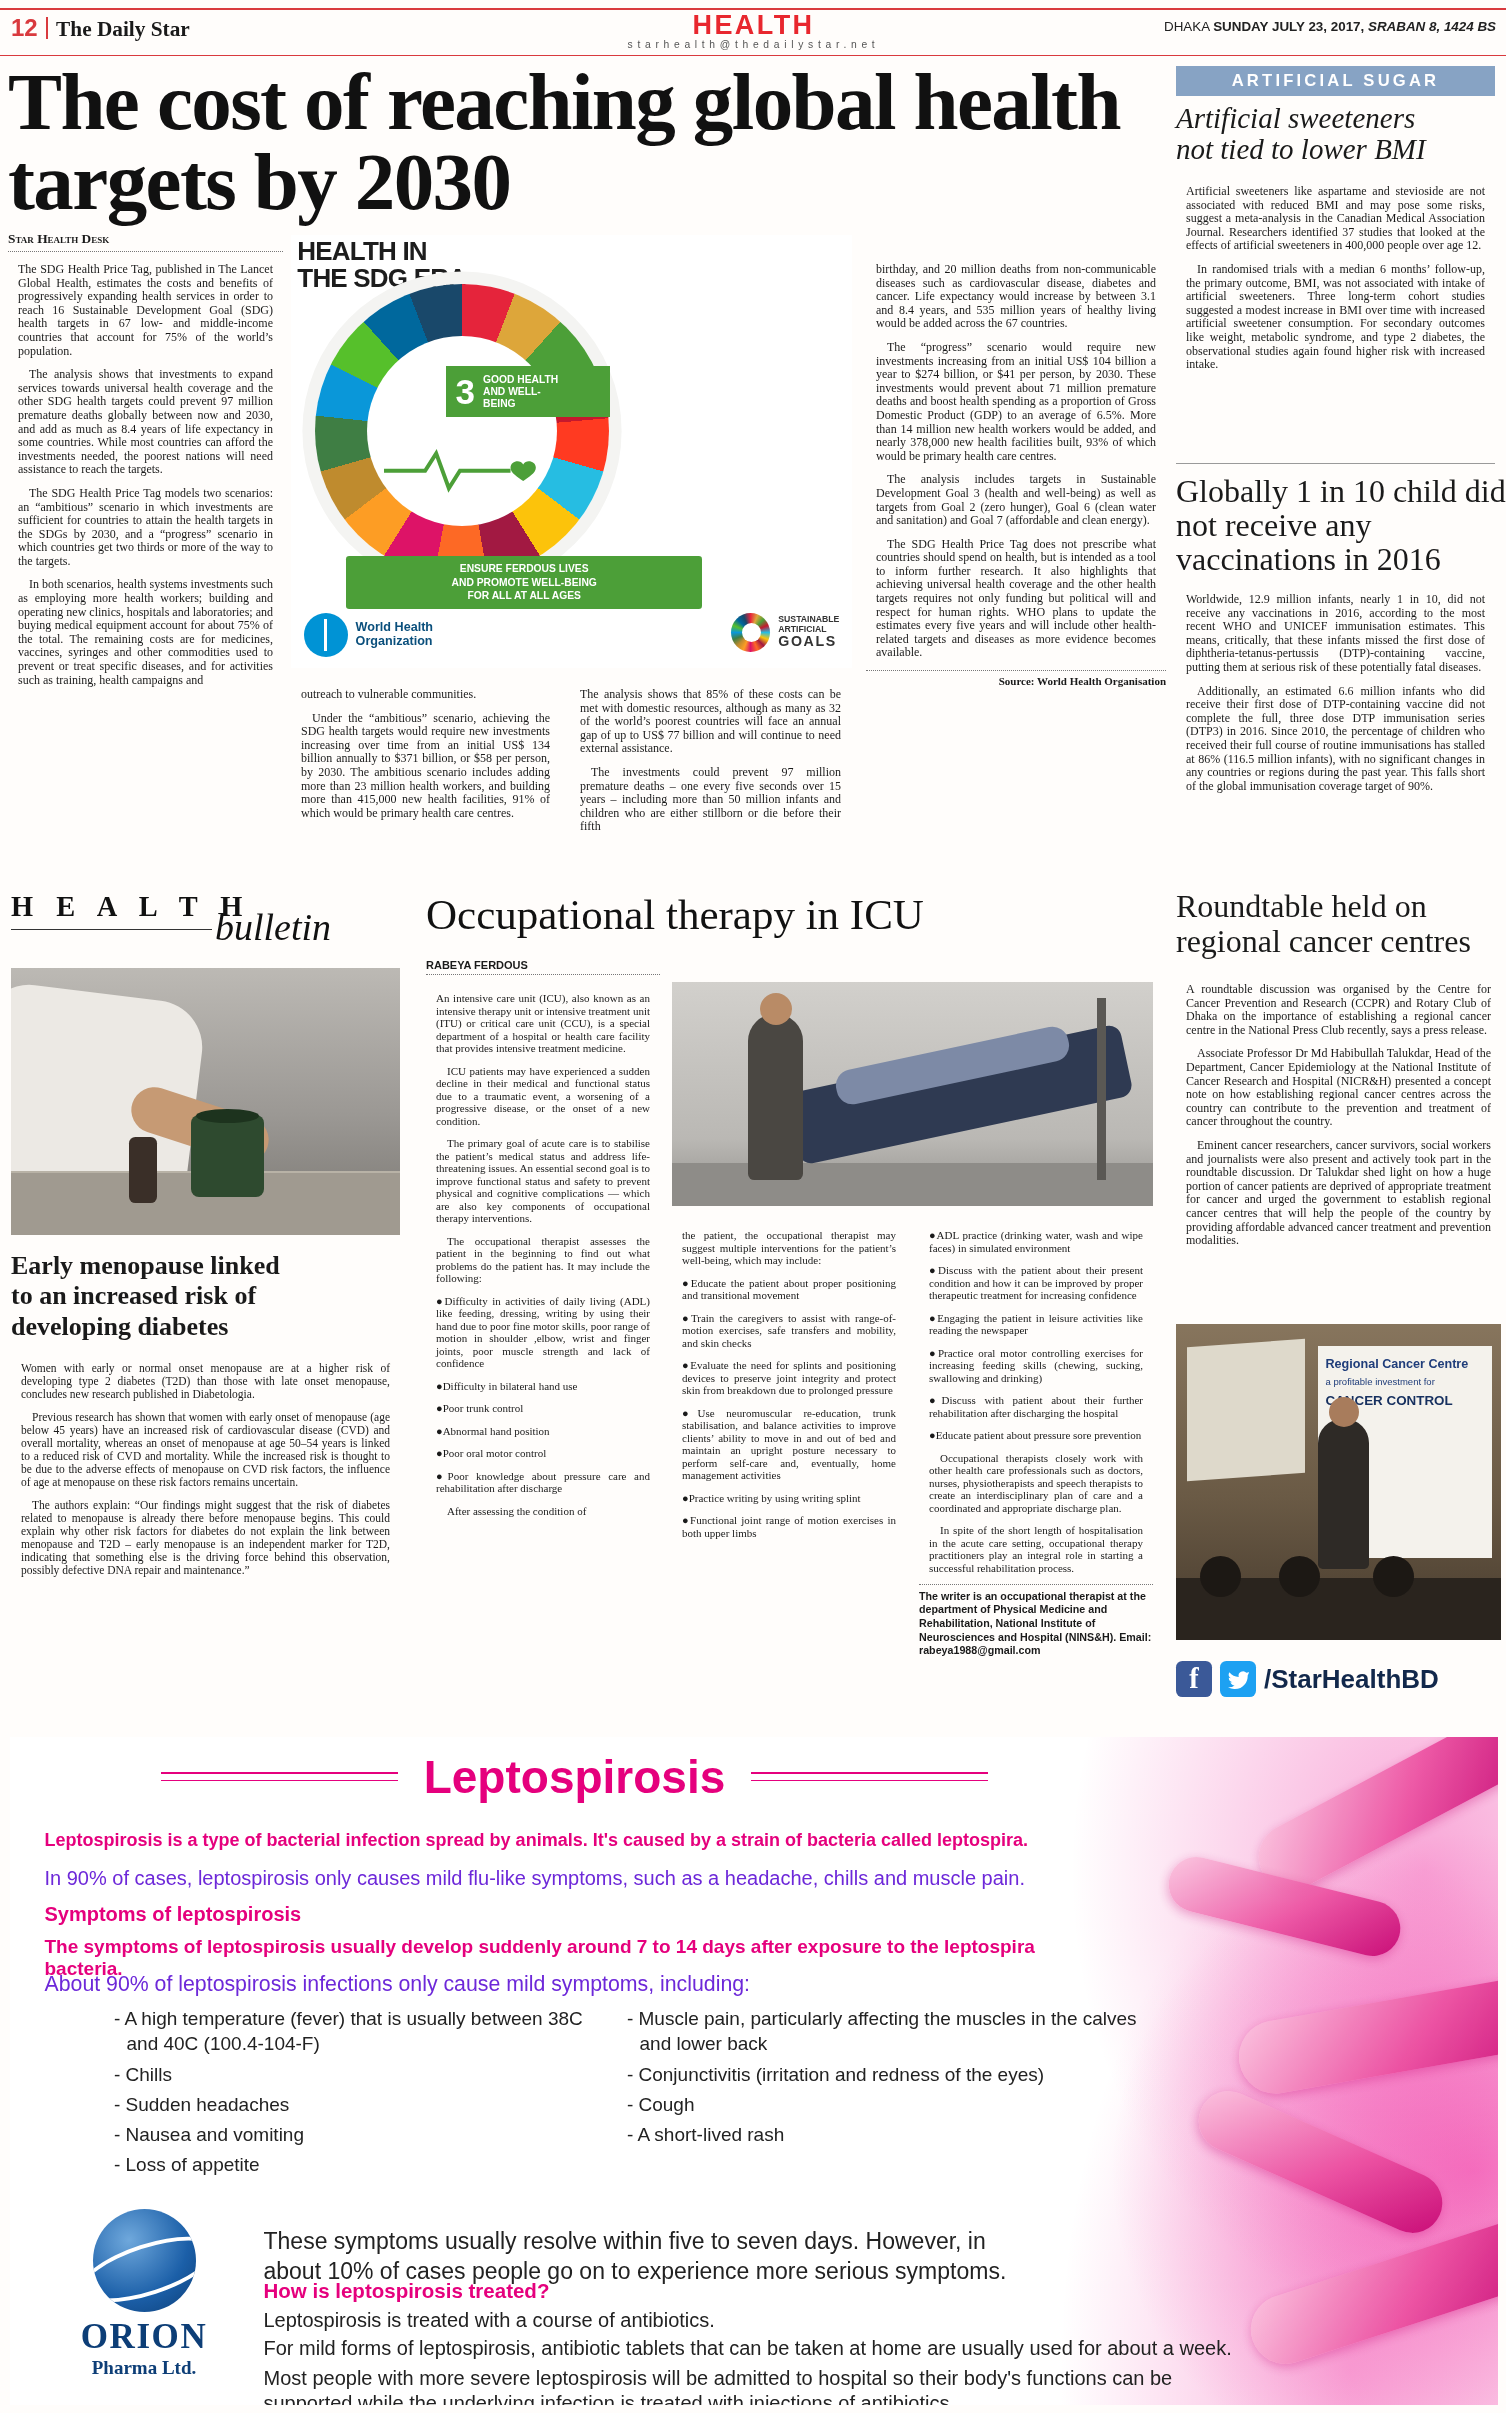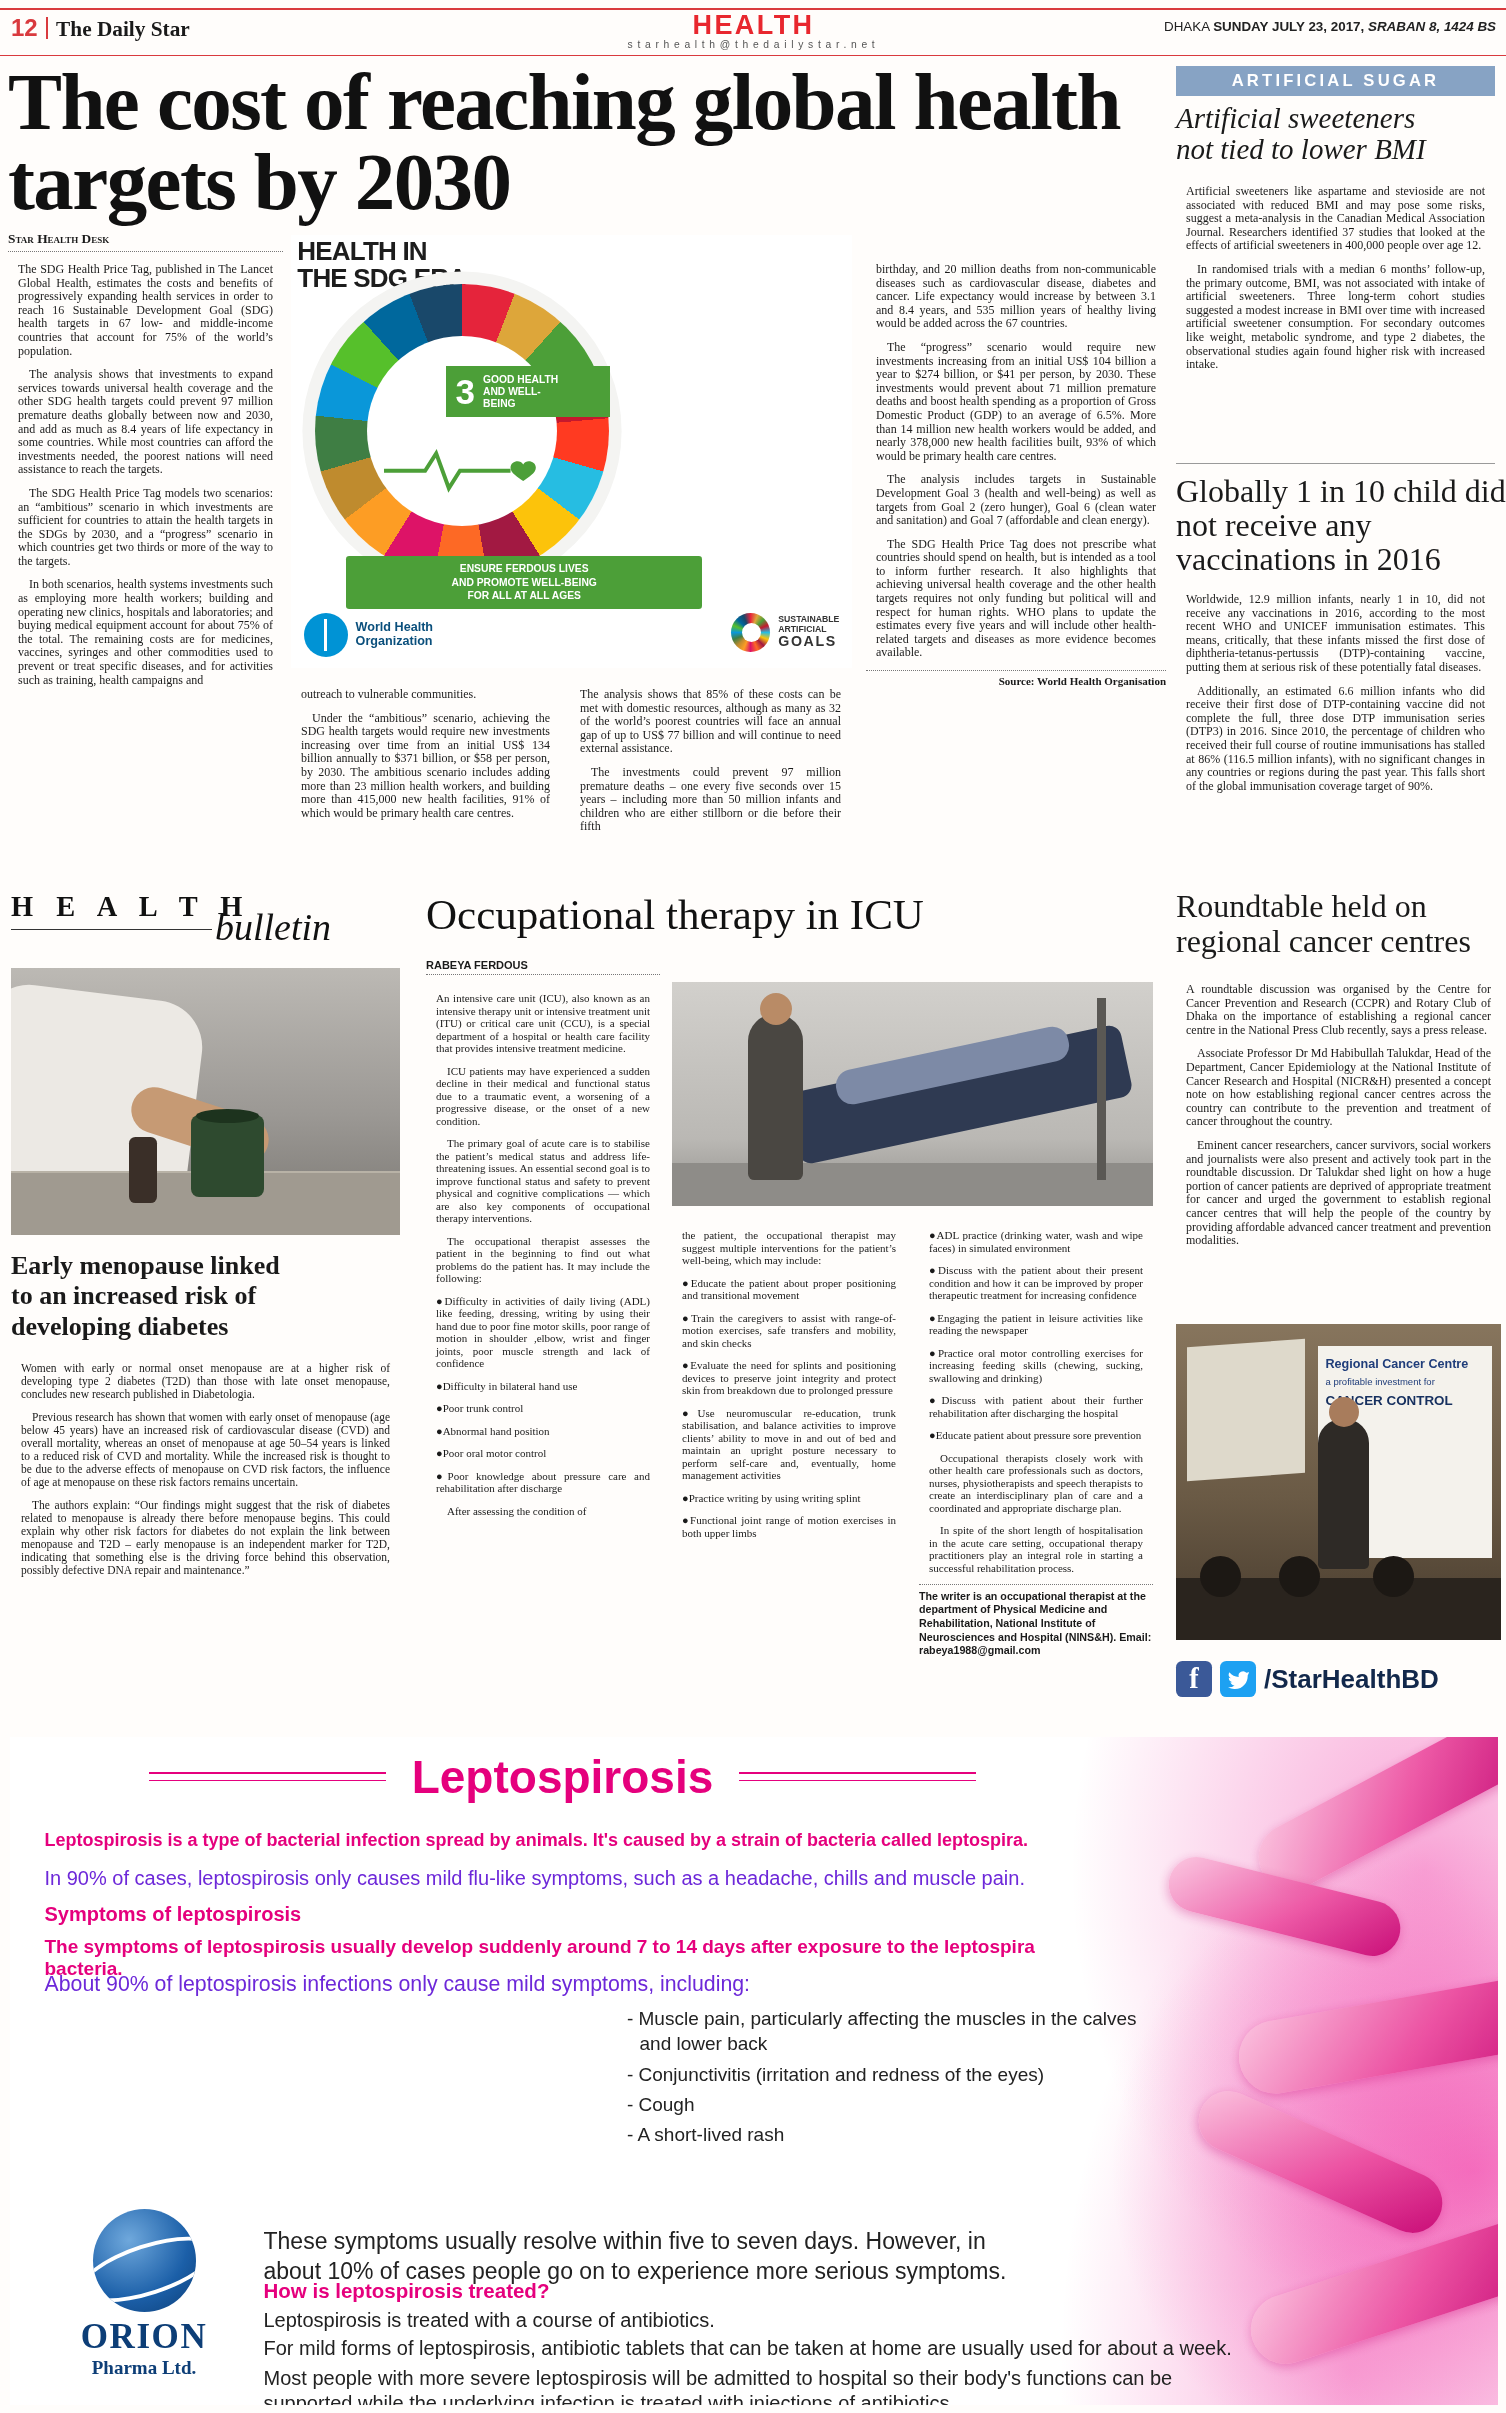--- a/index.html
+++ b/index.html
@@ -159,21 +159,21 @@
       background:radial-gradient(ellipse at 85% 20%,rgba(236,0,140,0.35),transparent 60%),
                  radial-gradient(ellipse at 95% 65%,rgba(236,0,140,0.45),transparent 55%),
                  radial-gradient(ellipse at 70% 95%,rgba(236,0,140,0.3),transparent 60%);}
   .rod{position:absolute;border-radius:47px;background:linear-gradient(135deg,#fbc6e0,#ec4fa0 55%,#c4006f);
       opacity:0.9;box-shadow:0 3.2px 11px rgba(196,0,111,.35);}
   .rod1{width:300px;height:66px;right:-47px;top:32px;transform:rotate(-28deg);}
   .rod2{width:237px;height:55px;right:95px;top:142px;transform:rotate(14deg);}
   .rod3{width:332px;height:73px;right:-71px;top:261px;transform:rotate(-10deg);}
   .rod4{width:261px;height:60px;right:47px;top:395px;transform:rotate(24deg);}
   .rod5{width:308px;height:69px;right:-55px;top:521px;transform:rotate(-18deg);}
-  .ad-title-row{position:absolute;left:0;top:12.6px;width:1106px;display:flex;align-items:center;
+  .ad-title-row{position:absolute;left:12px;top:12.6px;width:1106px;display:flex;align-items:center;
       justify-content:center;gap:26px;}
   .deco-line{width:237px;height:6.3px;border-top:2.4px solid #e5007d;border-bottom:1.6px solid #e5007d;}
   .ad-title{font-size:46px;font-weight:bold;color:#e5007d;}
   .ad-pink{color:#e5007d;font-weight:bold;}
   .ad-dark{color:#6d28d9;}
   .ad-line{position:absolute;left:35px;width:1019px;}
   .ad-intro-pink{top:93px;font-size:18px;}
   .ad-intro-dark{top:130px;font-size:20px;}
   .ad-sym-head{top:166px;font-size:20px;}
   .ad-sym-pink{top:199px;font-size:19px;}
@@ -395,20 +395,27 @@
     <div class="ad-title-row">
       <div class="deco-line"></div>
       <div class="ad-title">Leptospirosis</div>
       <div class="deco-line"></div>
     </div>
     <div class="ad-line ad-intro-pink ad-pink">Leptospirosis is a type of bacterial infection spread by animals. It's caused by a strain of bacteria called leptospira.</div>
     <div class="ad-line ad-intro-dark ad-dark">In 90% of cases, leptospirosis only causes mild flu-like symptoms, such as a headache, chills and muscle pain.</div>
     <div class="ad-line ad-sym-head ad-pink">Symptoms of leptospirosis</div>
     <div class="ad-line ad-sym-pink ad-pink">The symptoms of leptospirosis usually develop suddenly around 7 to 14 days after exposure to the leptospira bacteria.</div>
     <div class="ad-line ad-mild ad-dark">About 90% of leptospirosis infections only cause mild symptoms, including:</div>
+    <div class="ad-list ad-list-left">
+        <p>- A high temperature (fever) that is usually between 38C and 40C (100.4-104-F)</p>
+        <p>- Chills</p>
+        <p>- Sudden headaches</p>
+        <p>- Nausea and vomiting</p>
+        <p>- Loss of appetite</p>
+      </div>
     <div class="ad-list ad-list-right">
         <p>- Muscle pain, particularly affecting the muscles in the calves and lower back</p>
         <p>- Conjunctivitis (irritation and redness of the eyes)</p>
         <p>- Cough</p>
         <p>- A short-lived rash</p>
       </div>
     <div class="ad-resolve">These symptoms usually resolve within five to seven days. However, in about 10% of cases people go on to experience more serious symptoms.</div>
     <div class="ad-treat-head ad-pink">How is leptospirosis treated?</div>
     <div class="ad-t1">Leptospirosis is treated with a course of antibiotics.</div>
     <div class="ad-t2">For mild forms of leptospirosis, antibiotic tablets that can be taken at home are usually used for about a week.</div>

